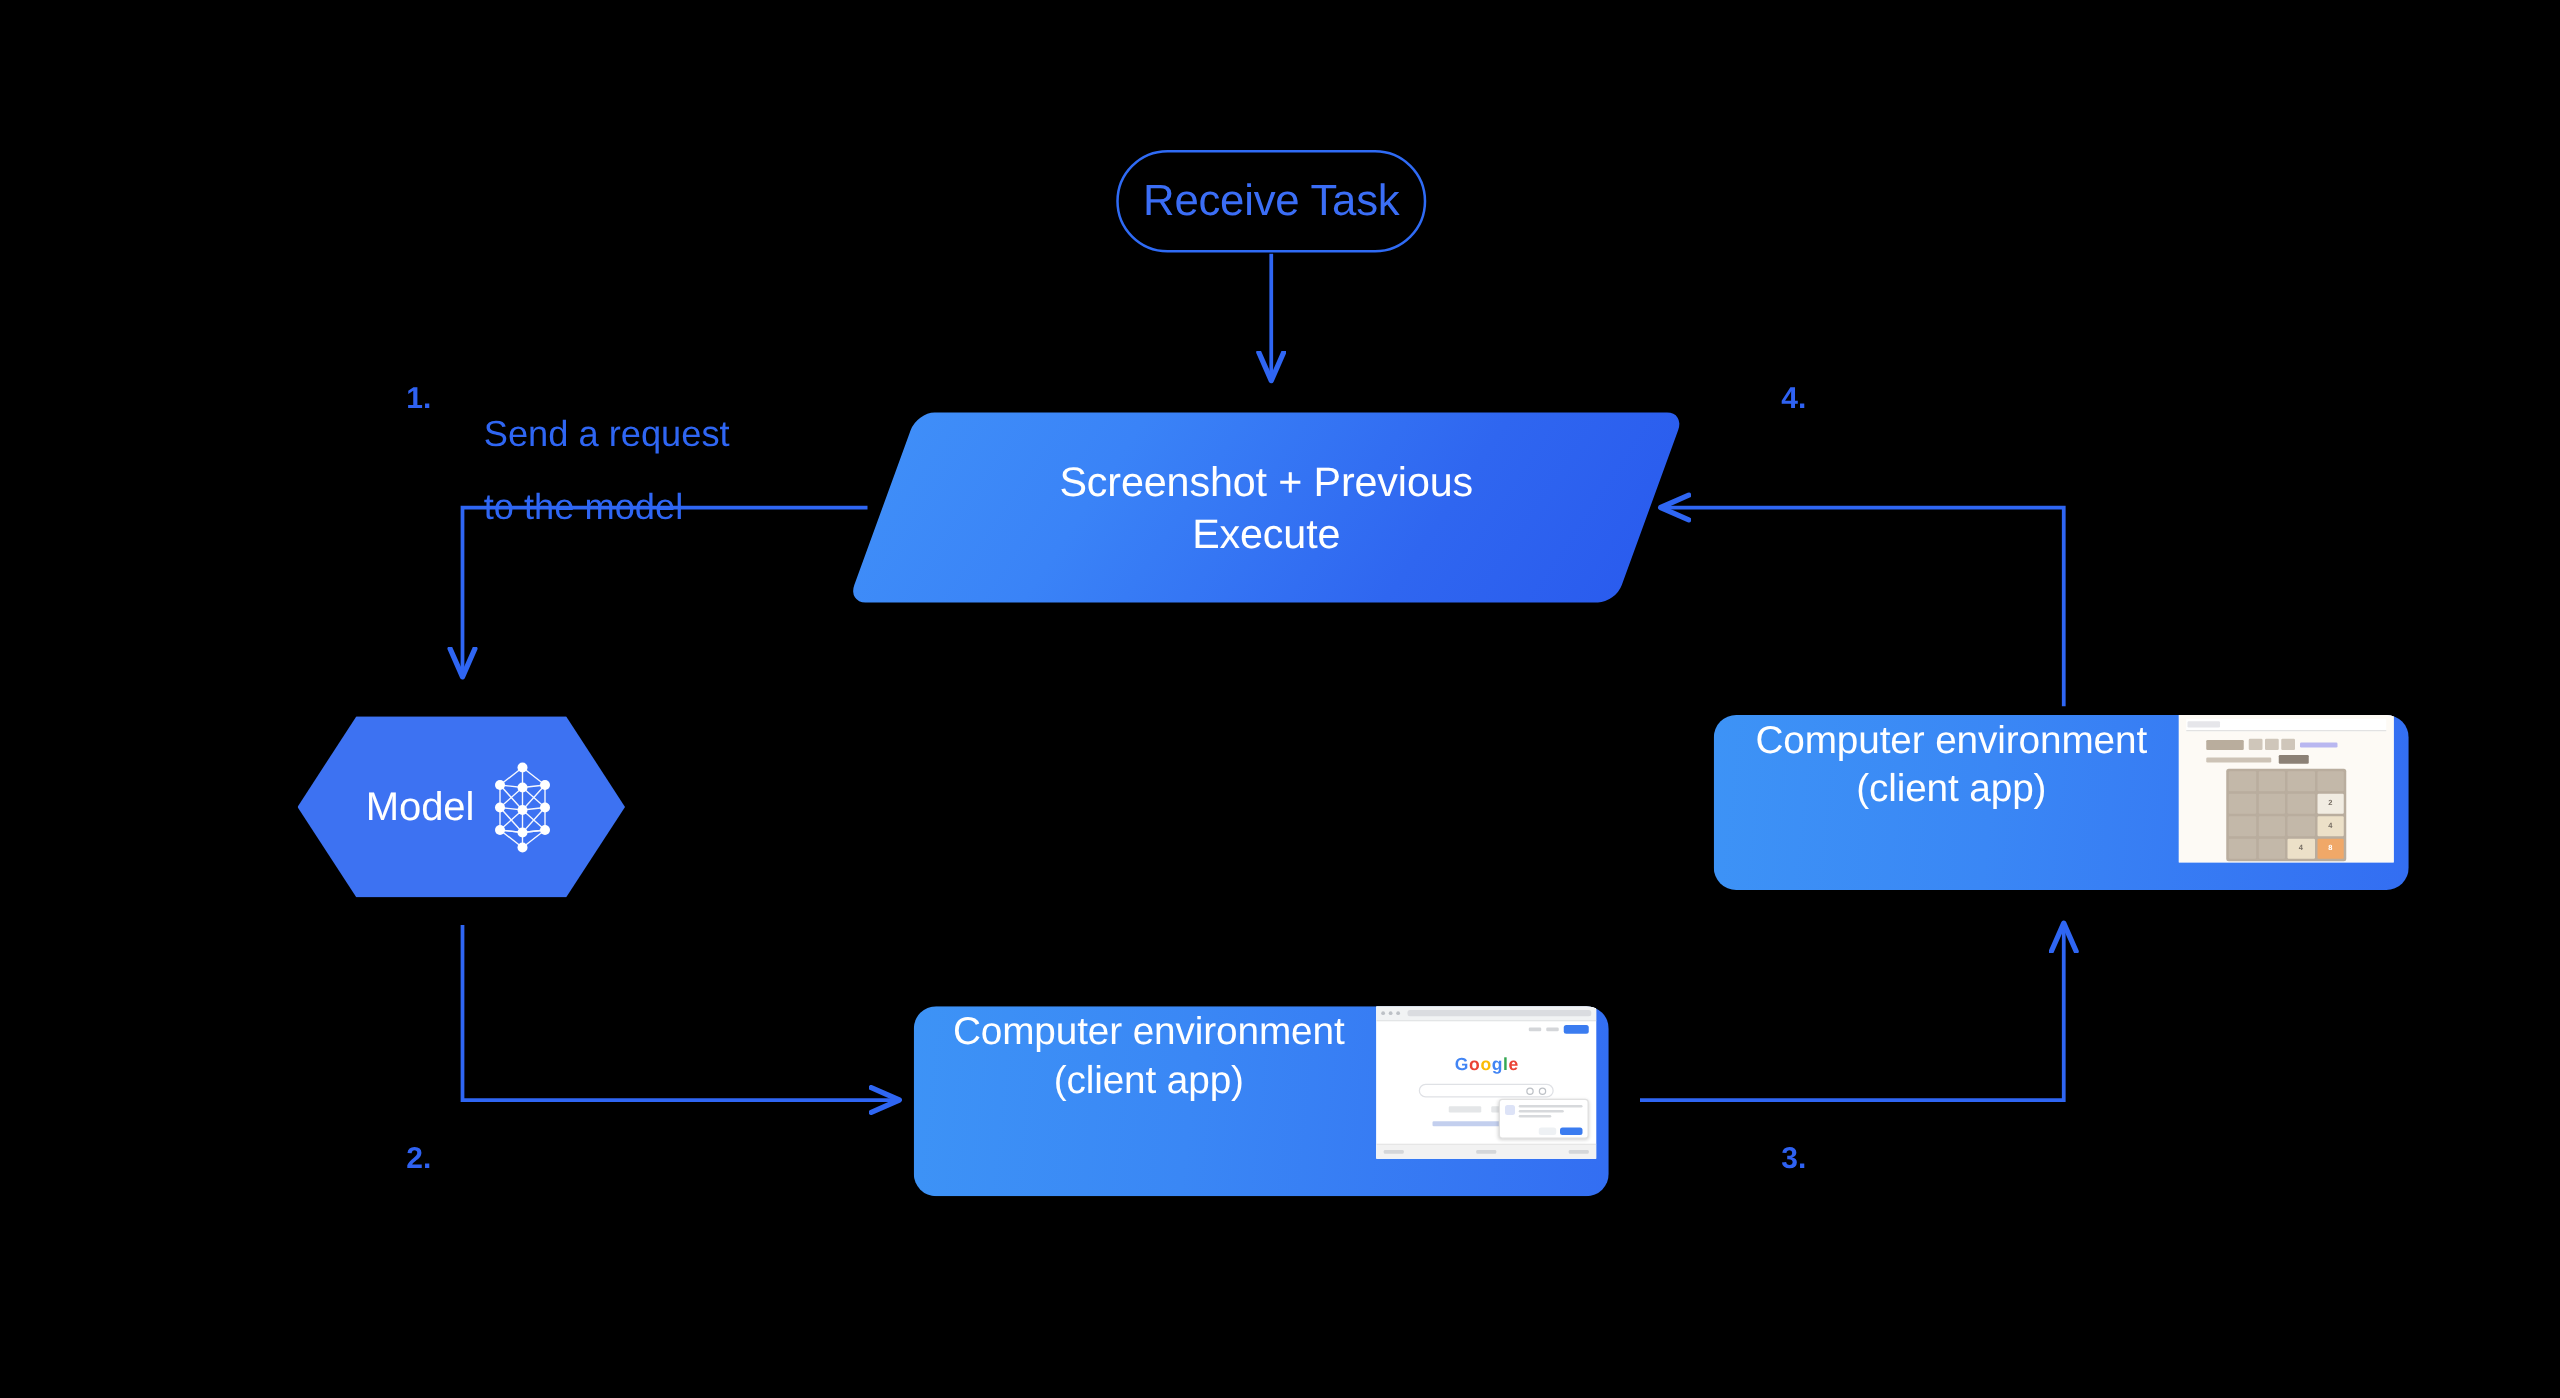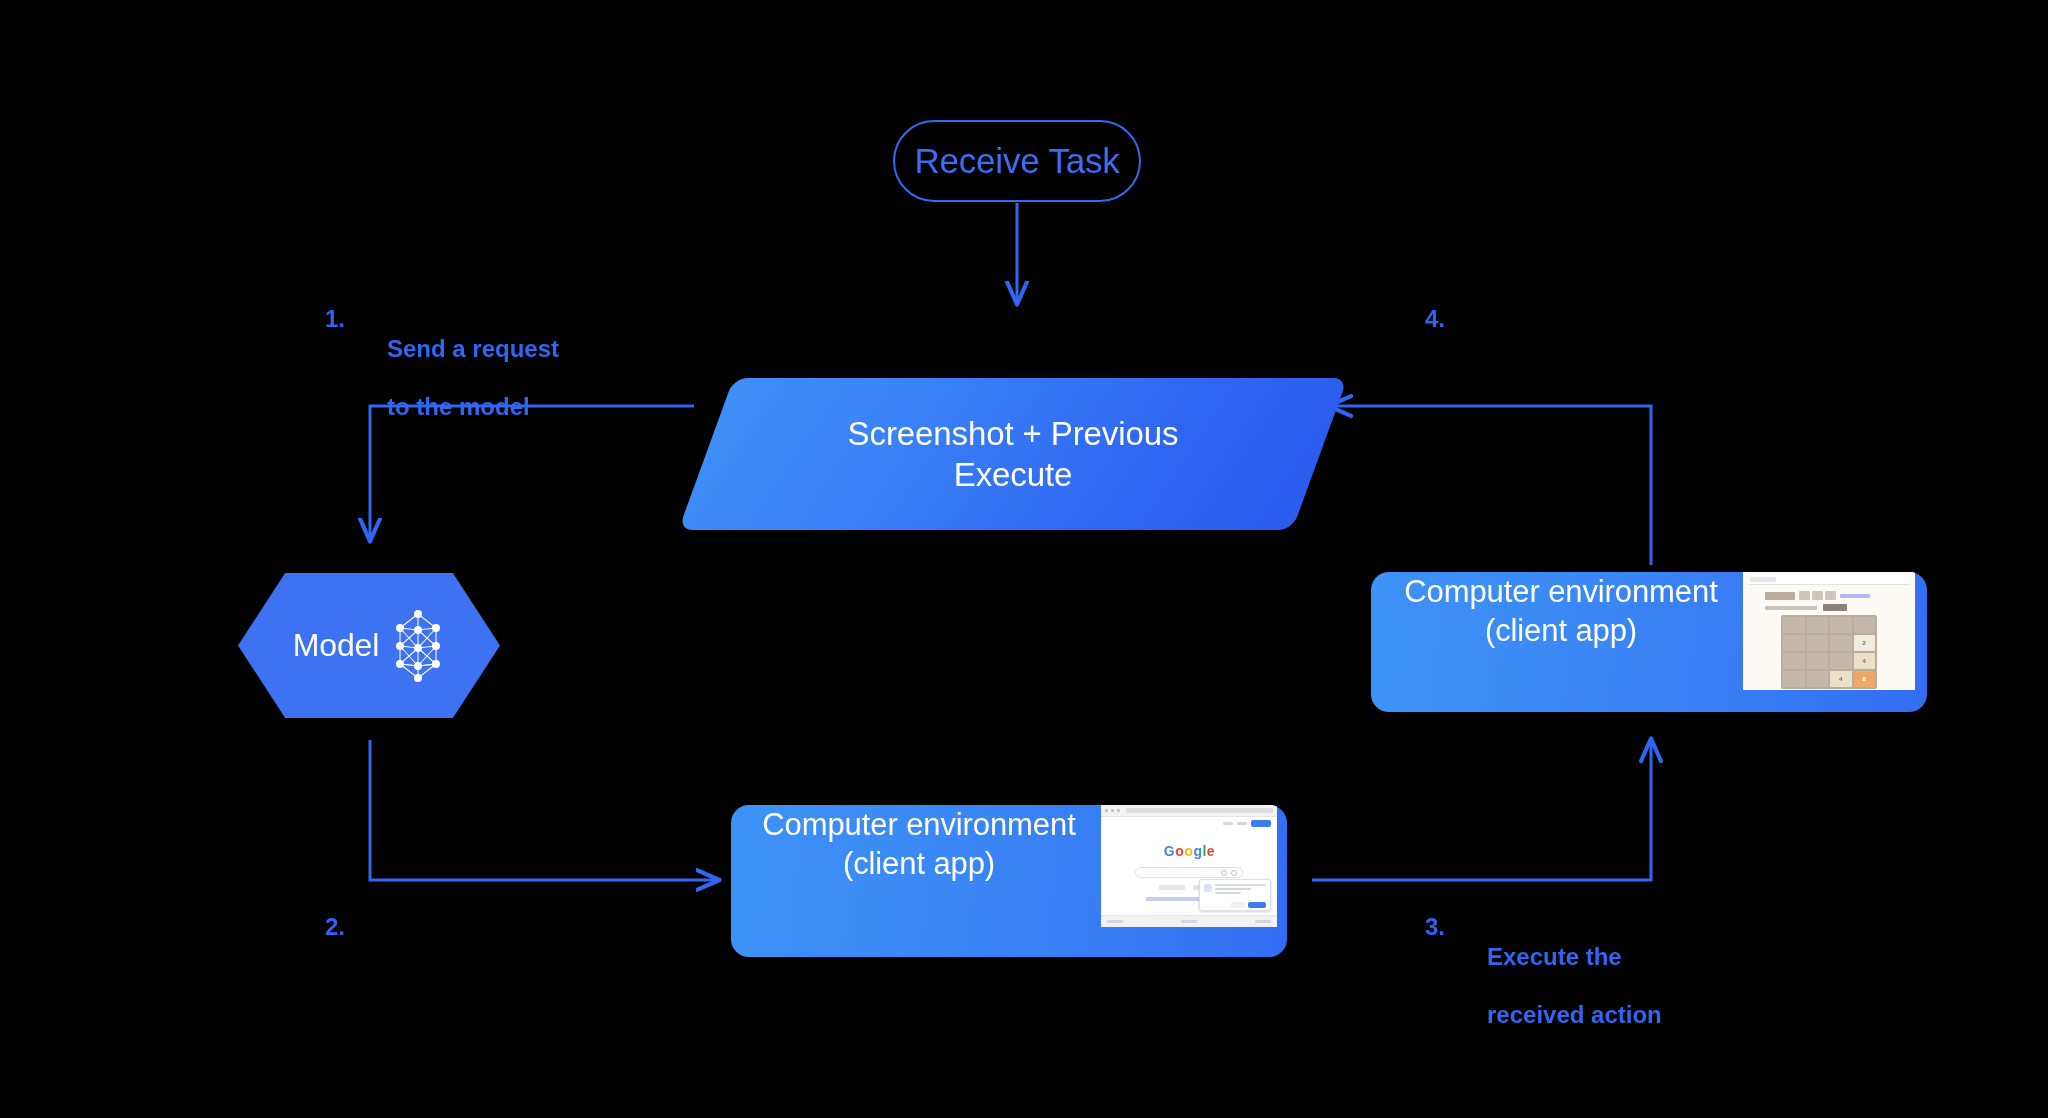--- a/index.html
+++ b/index.html
@@ -54,21 +54,20 @@
     white-space: nowrap;
   }
 
   
   .parallelogram {
     position: absolute;
     left: 706px;
     top: 330px;
     width: 614px;
     height: 152px;
-    margin-top: 48px;
   }
   .parallelogram .skew {
     position: absolute;
     inset: 0;
     background: linear-gradient(107deg, #3f8ef8 0%, #3a83f7 28%, #2f66f0 72%, #2a5cee 100%);
     transform: skewX(-20deg);
     border-radius: 14px;
   }
   .parallelogram .plabel {
     position: absolute;
@@ -181,22 +180,22 @@
   }
   .step .step-num {
     color: #2f62f2;
     font-size: 24px;
     font-weight: bold;
     width: 62px;
     flex: none;
   }
   .step .step-text {
     color: #2f66f3;
-    font-size: 24px;
-    font-weight: bold;
+    font-size: 29px;
+    font-weight: normal;
     line-height: 29px;
     white-space: pre-line;
   }
   #step-1 { left: 325px; top: 305px; }
   #step-4 { left: 1425px; top: 305px; }
   #step-2 { left: 325px; top: 913px; }
   #step-3 { left: 1425px; top: 913px; }
 
   
   .g2048 {
@@ -543,23 +542,19 @@
       <span>to the model</span>
     </span>
   </div>
 
   <div class="step" id="step-2">
     <span class="step-num">2.</span>
   </div>
 
   <div class="step" id="step-3">
     <span class="step-num">3.</span>
-    <span class="step-text">
-      <span>Execute the</span><br>
-      <span>received action</span>
-    </span>
   </div>
 
   <div class="step" id="step-4">
     <span class="step-num">4.</span>
   </div>
 
 </div>
 
 </body></html>

